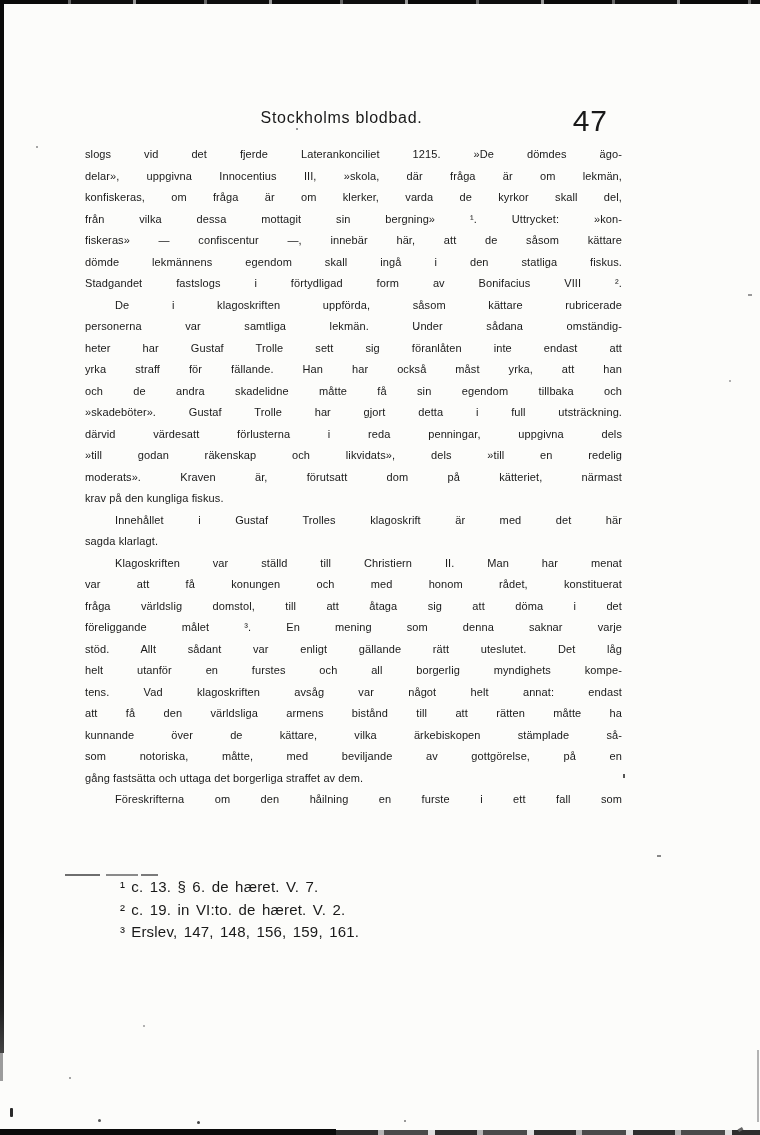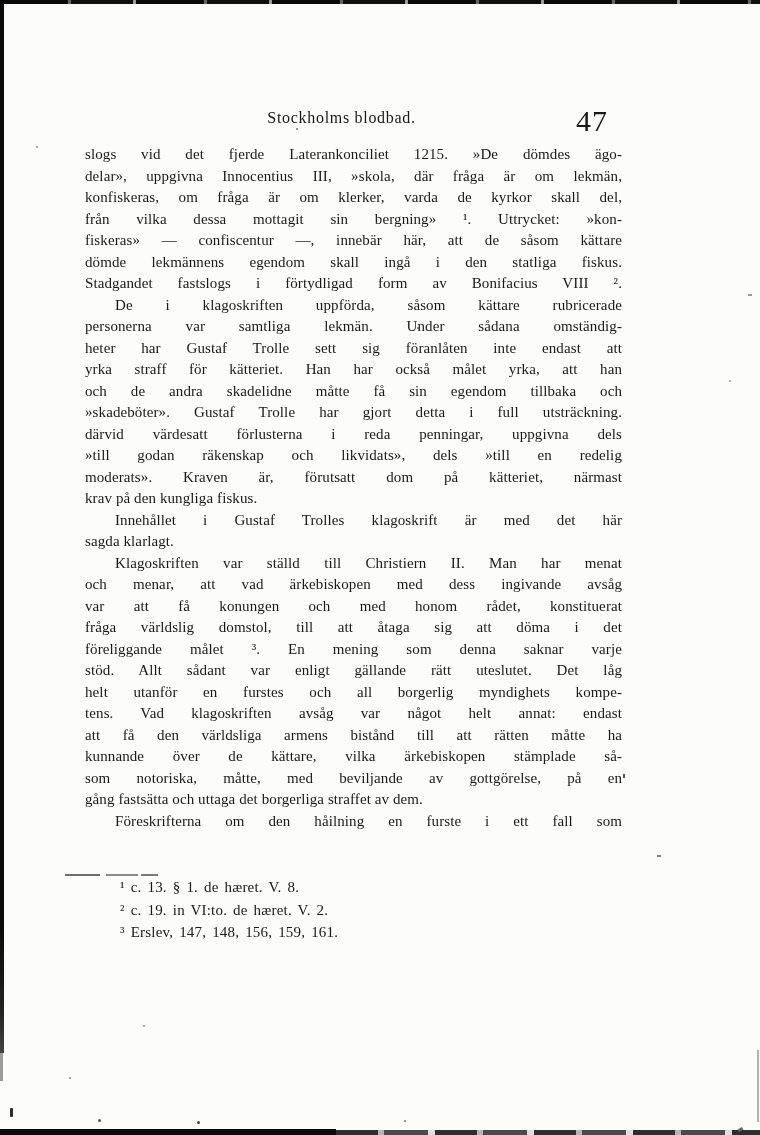--- a/index.html
+++ b/index.html
@@ -3,21 +3,21 @@
 <meta charset="utf-8">
 <style>
   html, body { margin: 0; padding: 0; background: #e8e8e8; }
   .page {
     position: relative;
     width: 760px;
     height: 1135px;
     margin: 0 auto;
     background: #fcfcfa;
     overflow: hidden;
-    font-family: Liberation Serif, serif;
+    font-family: Liberation Sans, sans-serif;
     color: #191919;
   }
 
   
   .edge { position: absolute; }
   .edge-top {
     top: 0; left: 0; width: 100%; height: 4px;
     background: repeating-linear-gradient(90deg,
       #0a0a0a 0 68px, #666 68px 71px, #0f0f0f 71px 133px, #999 133px 136px);
   }
@@ -50,21 +50,21 @@
     text-align: center; font-size: 16px; letter-spacing: 0.7px;
   }
   .page-number {
     position: absolute; right: 14px; top: 0;
     font-size: 30px; letter-spacing: 1px;
   }
 
   
   .body-text {
     position: absolute; left: 85px; top: 144px; width: 537px;
-    font-size: 15px; line-height: 21.5px; letter-spacing: 0.1px;
+    font-size: 11px; line-height: 21.5px; letter-spacing: 0.1px;
   }
   .line { text-align: justify; text-align-last: justify; }
   .line.left-last { text-align-last: left; }
   .line.indent { text-indent: 30px; }
 
   
   .fn-rule {
     position: absolute; left: 65px; top: 874px; width: 93px; height: 2px;
     background: linear-gradient(90deg,
       #6e6e6e 0 38%, rgba(110,110,110,0) 38% 44%,
@@ -113,44 +113,43 @@
       <div class="line">slogs vid det fjerde Laterankonciliet 1215. »De dömdes ägo-</div>
       <div class="line">delar», uppgivna Innocentius III, »skola, där fråga är om lekmän,</div>
       <div class="line">konfiskeras, om fråga är om klerker, varda de kyrkor skall del,</div>
       <div class="line">från vilka dessa mottagit sin bergning» ¹. Uttrycket: »kon-</div>
       <div class="line">fiskeras» — confiscentur —, innebär här, att de såsom kättare</div>
       <div class="line">dömde lekmännens egendom skall ingå i den statliga fiskus.</div>
       <div class="line">Stadgandet fastslogs i förtydligad form av Bonifacius VIII ².</div>
       <div class="line indent">De i klagoskriften uppförda, såsom kättare rubricerade</div>
       <div class="line">personerna var samtliga lekmän. Under sådana omständig-</div>
       <div class="line">heter har Gustaf Trolle sett sig föranlåten inte endast att</div>
-      <div class="line">yrka straff för kätteriet. Han har också målet yrka, att han</div>
+      <div class="line">yrka straff för fällande. Han har också måst yrka, att han</div>
       <div class="line">och de andra skadelidne måtte få sin egendom tillbaka och</div>
       <div class="line">»skadeböter». Gustaf Trolle har gjort detta i full utsträckning.</div>
       <div class="line">därvid värdesatt förlusterna i reda penningar, uppgivna dels</div>
       <div class="line">»till godan räkenskap och likvidats», dels »till en redelig</div>
       <div class="line">moderats». Kraven är, förutsatt dom på kätteriet, närmast</div>
       <div class="line left-last">krav på den kungliga fiskus.</div>
       <div class="line indent">Innehållet i Gustaf Trolles klagoskrift är med det här</div>
       <div class="line left-last">sagda klarlagt.</div>
       <div class="line indent">Klagoskriften var ställd till Christiern II. Man har menat</div>
-      <div class="line">och menar, att vad ärkebiskopen med dess ingivande avsåg</div>
       <div class="line">var att få konungen och med honom rådet, konstituerat</div>
       <div class="line">fråga världslig domstol, till att åtaga sig att döma i det</div>
       <div class="line">föreliggande målet ³. En mening som denna saknar varje</div>
       <div class="line">stöd. Allt sådant var enligt gällande rätt uteslutet. Det låg</div>
       <div class="line">helt utanför en furstes och all borgerlig myndighets kompe-</div>
       <div class="line">tens. Vad klagoskriften avsåg var något helt annat: endast</div>
       <div class="line">att få den världsliga armens bistånd till att rätten måtte ha</div>
       <div class="line">kunnande över de kättare, vilka ärkebiskopen stämplade så-</div>
       <div class="line">som notoriska, måtte, med beviljande av gottgörelse, på en</div>
       <div class="line left-last">gång fastsätta och uttaga det borgerliga straffet av dem.</div>
       <div class="line indent">Föreskrifterna om den håilning en furste i ett fall som</div>
     </main>
 
   <div class="fn-rule"></div>
   <div class="footnotes">
-      <div class="footnote"><span class="fn-marker">¹</span><span class="fn-text">c. 13. § 1. de hæret. V. 8.</span></div>
+      <div class="footnote"><span class="fn-marker">¹</span><span class="fn-text">c. 13. § 6. de hæret. V. 7.</span></div>
       <div class="footnote"><span class="fn-marker">²</span><span class="fn-text">c. 19. in VI:to. de hæret. V. 2.</span></div>
       <div class="footnote"><span class="fn-marker">³</span><span class="fn-text">Erslev, 147, 148, 156, 159, 161.</span></div>
     </div>
 
 </div>
 
 </body></html>

